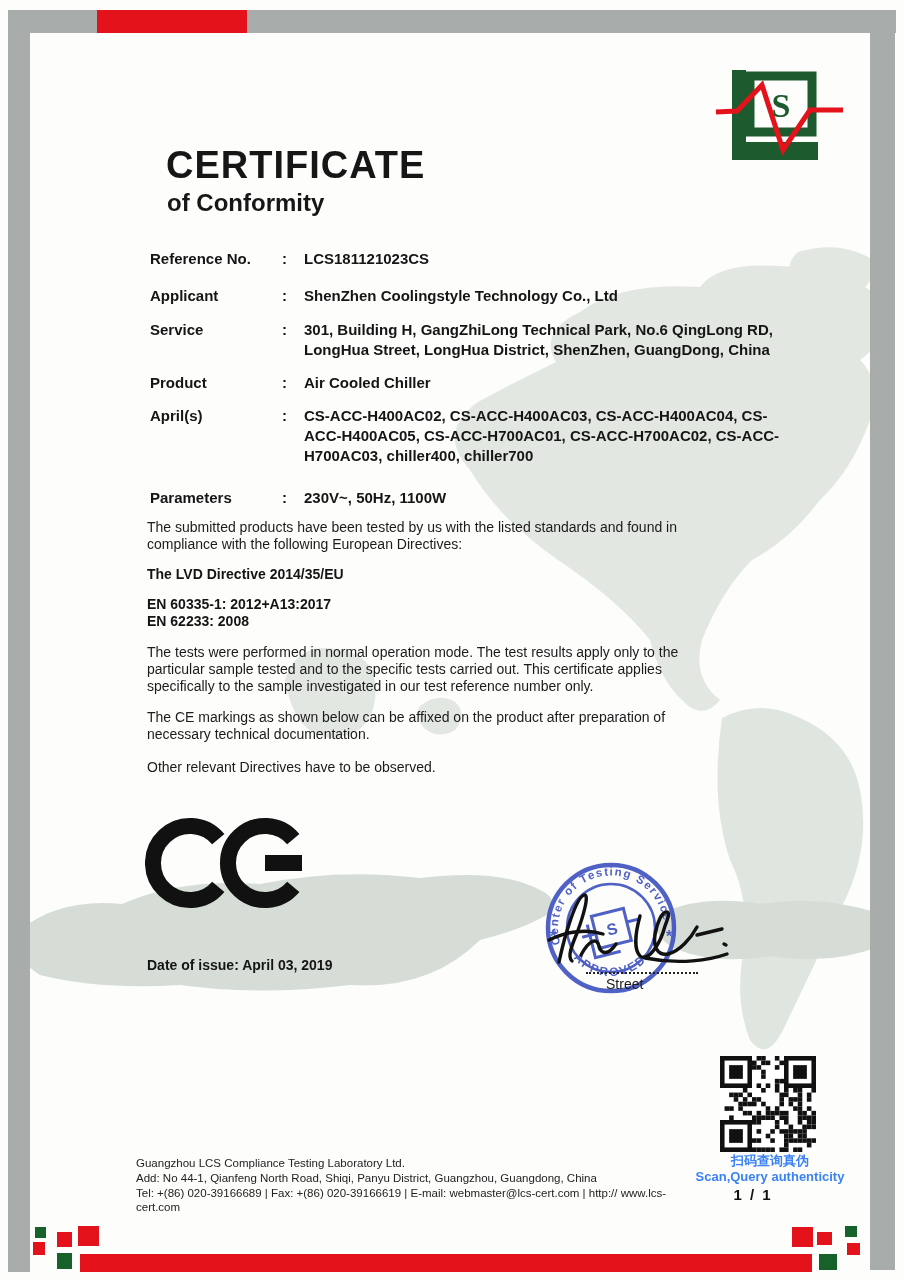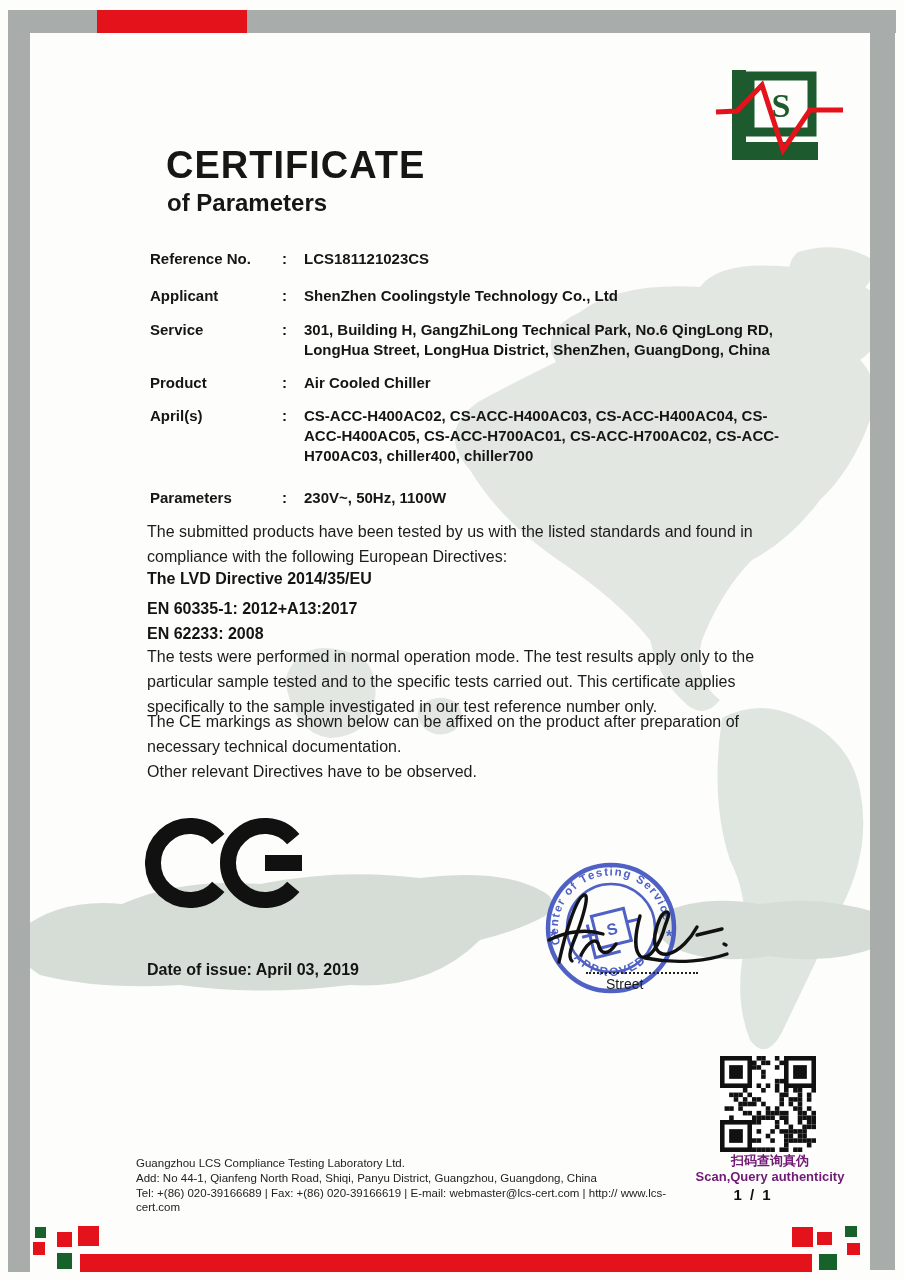--- a/index.html
+++ b/index.html
@@ -11,24 +11,24 @@
   .accent{background:#e4121b;}
   .green-sq{background:#17612b;}
   .red-sq{background:#e4121b;}
   
   .title1{font-size:38px;font-weight:bold;letter-spacing:1px;color:#161616;}
   .title2{font-size:24px;font-weight:bold;color:#161616;}
   .field-row{display:flex;left:150px;width:648px;font-size:15px;font-weight:bold;line-height:20px;color:#151515;}
   .field-label{flex:0 0 132px;}
   .field-colon{flex:0 0 22px;}
   .field-value{flex:1;white-space:pre-line;}
-  .para{left:147px;width:612px;font-size:16px;line-height:25px;white-space:pre-line;color:#1b1b1b;}
+  .para{left:147px;width:612px;font-size:14px;line-height:17px;white-space:pre-line;color:#1b1b1b;}
   .bold{font-weight:bold;color:#141414;}
   .footer-line{font-size:11.5px;line-height:14.8px;color:#222;}
-  .qr-caption{font-size:13px;font-weight:bold;text-align:center;color:#701a75;}
+  .qr-caption{font-size:13px;font-weight:bold;text-align:center;color:#3b82f6;}
   .page-num{font-size:15px;font-weight:bold;letter-spacing:2px;text-align:center;color:#111;}
   .manager{font-size:14px;color:#1a1a1a;}
   .dotted{border-top:2px dotted #222;height:0;}
   .wm{pointer-events:none;}
 </style>
 </head>
 <body>
 
 <div class="page">
 
@@ -51,21 +51,21 @@
 
   <svg class="abs" style="left:712px;top:62px;" width="135" height="105" viewBox="0 0 135 105">
     <rect x="20" y="8" width="14" height="90" fill="#1d5a2d"></rect>
     <rect x="38" y="14" width="62" height="56" fill="none" stroke="#1d5a2d" stroke-width="9"></rect>
     <rect x="20" y="80" width="86" height="18" fill="#1d5a2d"></rect>
     <text x="69" y="55" font-size="34" font-weight="bold" fill="#1d5a2d" text-anchor="middle" font-family="Liberation Serif, serif">S</text>
     <polyline points="4,50 25,49 50,23 71,88 98,48 131,48" fill="none" stroke="#e4121b" stroke-width="5"></polyline>
   </svg>
 
   <div class="abs title1" style="left:166px;top:144px;">CERTIFICATE</div>
-  <div class="abs title2" style="left:167px;top:189px;">of Parameters</div>
+  <div class="abs title2" style="left:167px;top:189px;">of Conformity</div>
 
   <div class="abs field-row" style="top:249px;">
     <span class="field-label">Reference No.</span>
     <span class="field-colon">:</span>
     <span class="field-value">LCS181121023CS</span>
   </div>
   <div class="abs field-row" style="top:286px;">
     <span class="field-label">Applicant</span>
     <span class="field-colon">:</span>
     <span class="field-value">ShenZhen Coolingstyle Technology Co., Ltd</span>

